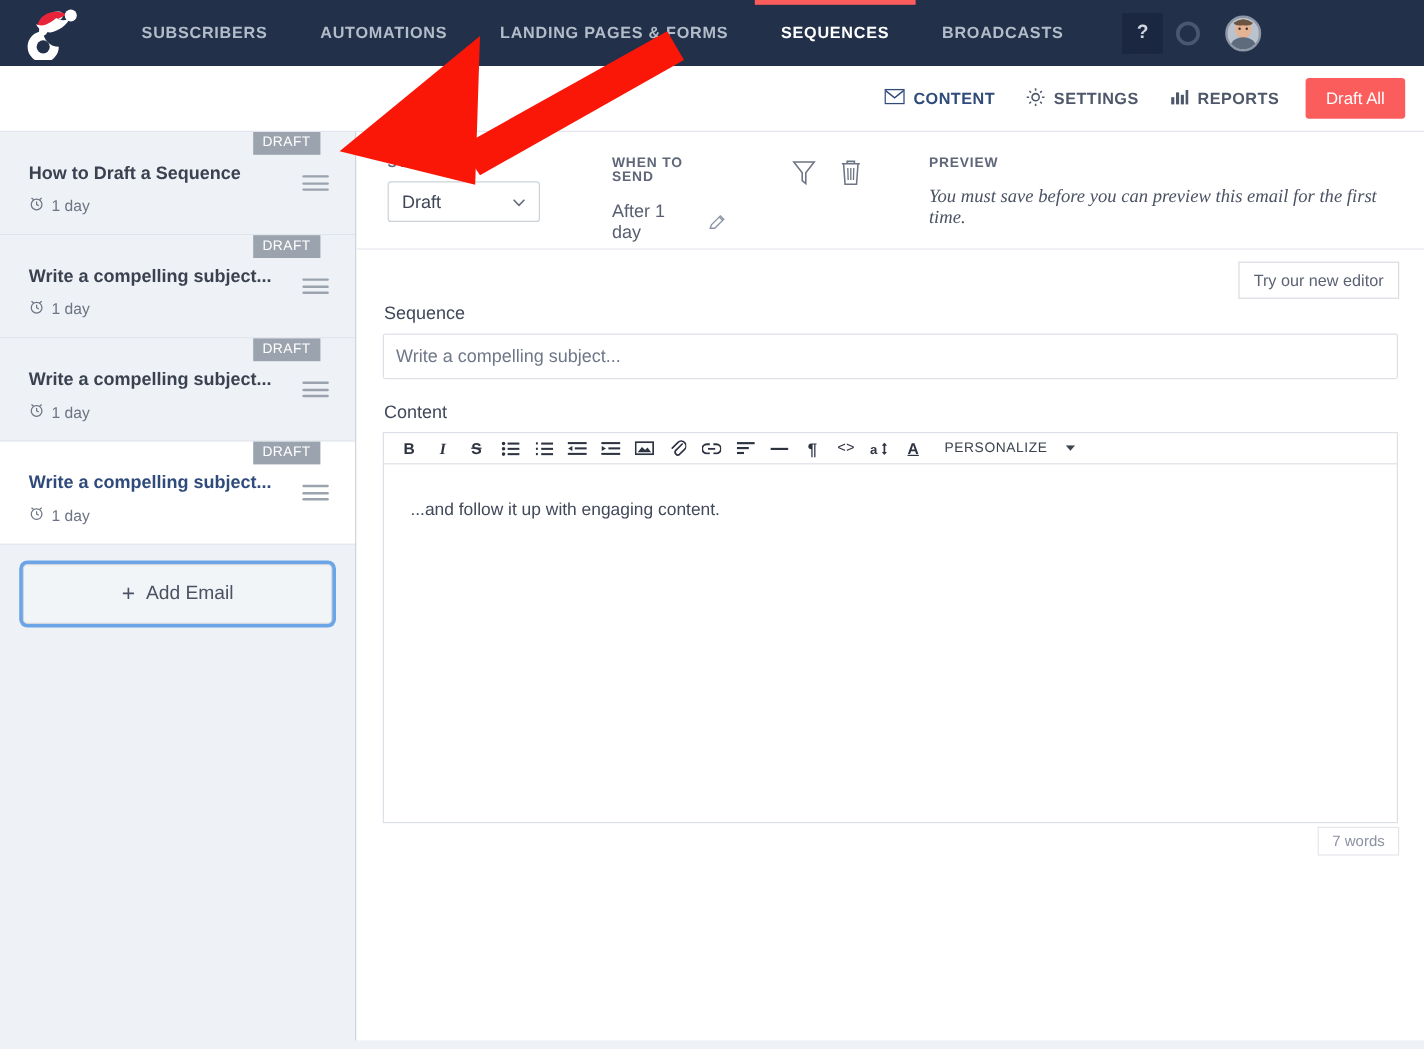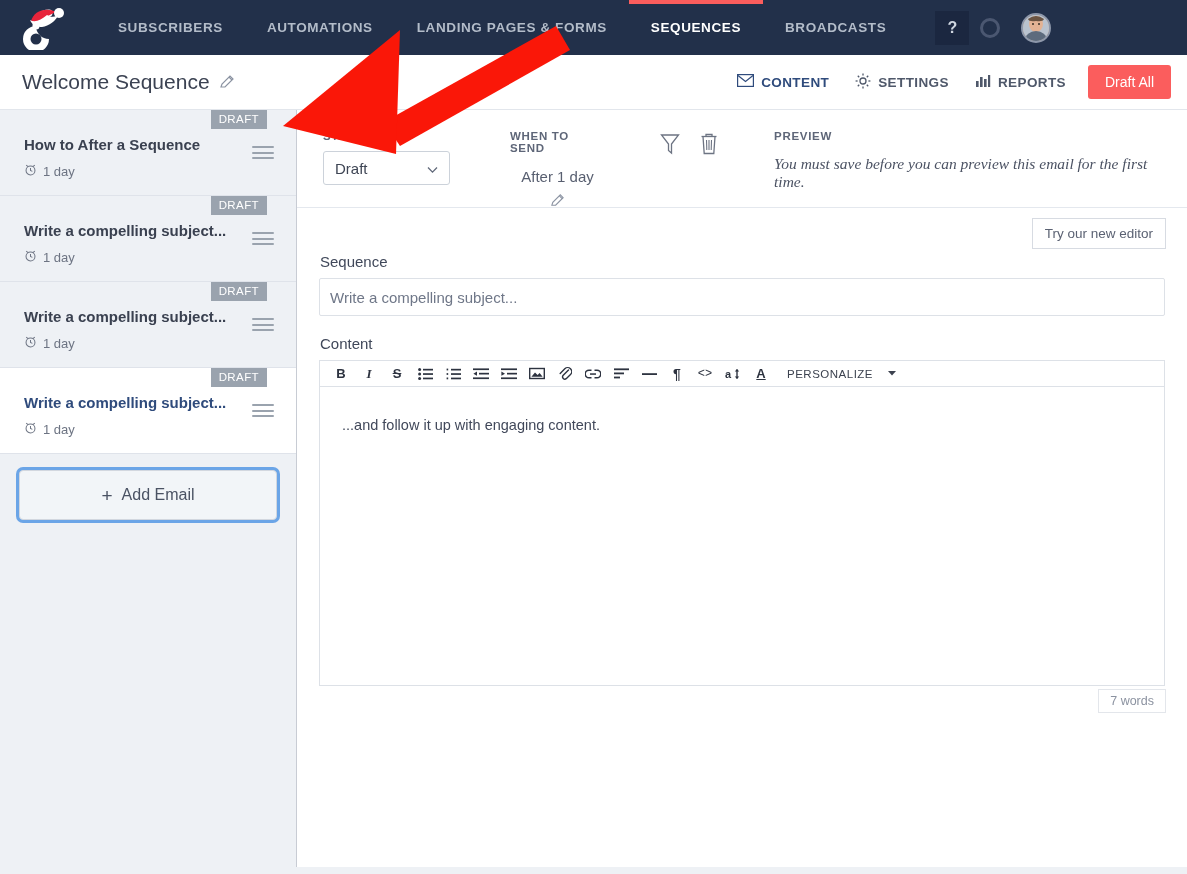--- a/index.html
+++ b/index.html
@@ -190,21 +190,20 @@
   .chev {
     position: absolute; right: 11px; top: 50%;
     transform: translateY(-50%);
     color: #61697a;
   }
   .when-val {
     font-size: 15px; color: #585f70;
     display: flex; align-items: center; gap: 8px;
     padding-top: 5px;
     cursor: pointer;
-    flex-direction: column;
   }
   .icon-btns {
     display: flex; align-items: center; gap: 19px;
     margin-left: 55px; padding-top: 3px;
   }
   .icon-btn { cursor: pointer; color: #6d7483; display: flex; }
   .preview-col { padding-left: 55px; padding-right: 16px; }
   .preview-text {
     font-family: "Liberation Serif", serif;
     font-style: italic; font-size: 15.5px; color: #4b5263;
@@ -338,29 +337,20 @@
             <ellipse cx="13" cy="25" rx="11" ry="9" fill="#5d6b7d"></ellipse>
             <circle cx="10" cy="9" r="1" fill="#3a3026"></circle>
             <circle cx="16" cy="9" r="1" fill="#3a3026"></circle>
           </svg>
         </div>
       </div>
     </div>
   </div>
 
   <div class="pagehead">
-    <div class="seq-title">
-      <span>Welcome Sequence</span>
-      <span class="pencil">
-        <svg width="16" height="16" viewBox="0 0 16 16">
-          <path d="M2 13 L3 10 L11 2 L14 5 L6 13 Z" fill="none" stroke="#8b93a2" stroke-width="1.2"></path>
-          <path d="M10 3 L13 6" stroke="#8b93a2" stroke-width="1.2"></path>
-        </svg>
-      </span>
-    </div>
 
     <div class="head-actions">
       <div class="head-link sel">
         <span>
           <svg width="17" height="13" viewBox="0 0 17 13">
             <rect x="0.6" y="0.6" width="15.8" height="11.8" fill="none" stroke="#2f4b7c" stroke-width="1.2"></rect>
             <path d="M1 1.5 L8.5 7.5 L16 1.5" fill="none" stroke="#2f4b7c" stroke-width="1.2"></path>
           </svg>
         </span>
         <span>CONTENT</span>
@@ -398,21 +388,21 @@
       </div>
 
       <button class="saveall">Draft All</button>
     </div>
   </div>
 
   <div class="sidebar">
 
     <div class="email-item">
       <div class="badge-draft">DRAFT</div>
-      <div class="email-subject">How to After a Sequence</div>
+      <div class="email-subject">How to Draft a Sequence</div>
       <div class="email-meta">
         <span>
           <svg width="13" height="13" viewBox="0 0 14 14">
             <circle cx="7" cy="8" r="4.8" fill="none" stroke="#6d7483" stroke-width="1.1"></circle>
             <path d="M7 5.4 L7 8 L9 9" fill="none" stroke="#6d7483" stroke-width="1.1"></path>
             <path d="M2.4 2.2 L4.4 3.8" stroke="#6d7483" stroke-width="1.1"></path>
             <path d="M11.6 2.2 L9.6 3.8" stroke="#6d7483" stroke-width="1.1"></path>
           </svg>
         </span>
         <span>1 day</span>

